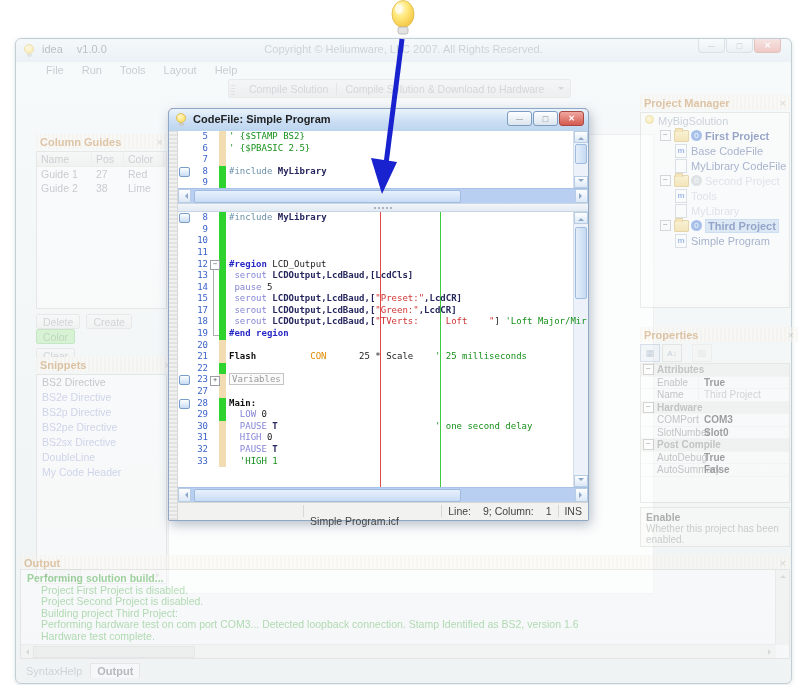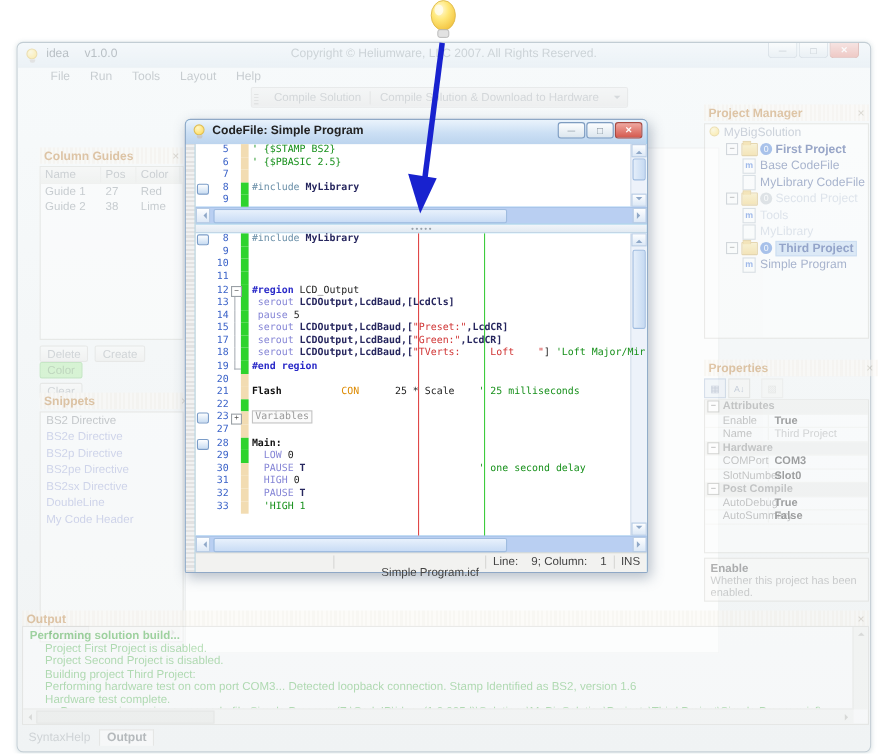--- a/index.html
+++ b/index.html
@@ -64,21 +64,21 @@
   .snip-item.first{color:#8B9096;}
   .mini-hscroll{position:absolute;left:2px;right:2px;bottom:2px;height:12px;background:#F4F4F2;
     display:flex;align-items:center;}
   .mini-thumb{width:30px;height:10px;background:#E9E9E6;border:1px solid #D8D8D4;margin-left:2px;}
   .arr{width:0;height:0;border:3px solid transparent;}
   .arr.l{border-right-color:#B9B9B4;margin-left:2px;} .arr.r{border-left-color:#B9B9B4;margin-left:auto;margin-right:2px;}
   .arr.u{border-bottom-color:#8FA8C8;} .arr.d{border-top-color:#8FA8C8;}
   
   #mdi{position:absolute;left:152px;top:95px;width:484px;height:458px;background:#FCFDFD;border:1px solid #EDEFF0;}
   #editor{position:absolute;left:168px;top:108px;width:419px;height:411px;z-index:5;
-    border:1px solid #8FA8C6;border-radius:5px 5px 2px 2px;background:#7dd3fc;
+    border:1px solid #8FA8C6;border-radius:5px 5px 2px 2px;background:#7f1d1d;
     box-shadow:2px 4px 12px rgba(60,80,110,.35);text-decoration:underline;}
   #ed-titlebar{height:22px;border-radius:4px 4px 0 0;position:relative;
     background:linear-gradient(#EAF3FC,#CBDFF4 55%,#BCD4EE);border-bottom:1px solid #A8C0DC;}
   #ed-title{position:absolute;left:24px;top:4px;font-weight:bold;color:#222;font-size:11px;}
   #ed-titlebar .app-bulb{left:7px;top:4px;}
   .winbtns.ed{right:4px;top:2px;}
   .wbtn.ed{width:25px;height:15px;border-radius:3px;border:1px solid #7E9CC0;}
   .wbtn.ed.close{background:linear-gradient(#F0A8A0,#D4594E);border-color:#A84A42;}
   #ed-body{position:absolute;left:0;top:22px;right:0;bottom:0;display:flex;}
   #ed-grip{width:8px;background:repeating-linear-gradient(0deg,#E2E2E2 0 2px,#F1F1F1 2px 4px);
@@ -590,21 +590,21 @@
             <div class="arr l" style="border-right-color:#8FA8C8;margin:0;"></div>
           </div>
         <div class="hs-thumb" style="left:16px;width:265px;"></div>
         <div class="hs-btn right">
             <div class="arr r" style="border-left-color:#8FA8C8;margin:0;"></div>
           </div>
       </div>
       <div id="ed-status">
         <div style="width:150px;"></div>
         <div class="st-sep"></div>
-        <div class="st-cell" style="width:150px;text-align:right;margin-top:19px;">Simple Program.icf</div>
+        <div class="st-cell" style="width:150px;text-align:left;margin-top:19px;">Simple Program.icf</div>
         <div class="st-sep"></div>
         <div style="flex:1;"></div>
         <div class="st-cell">Line:</div>
         <div class="st-cell">9; Column:</div>
         <div class="st-cell">1</div>
         <div class="st-sep"></div>
         <div class="st-cell">INS</div>
       </div>
     </div>
   </div>
@@ -728,21 +728,20 @@
     <span class="x-icon"></span>
   </div>
   <div id="out-box" class="panel-box">
     <div id="out-lines" style="padding:3px 6px;">
         <div class="out-line b" style="padding-left: 0px;">Performing solution build...</div>
         <div class="out-line" style="padding-left: 14px;">Project First Project is disabled.</div>
         <div class="out-line" style="padding-left: 14px;">Project Second Project is disabled.</div>
         <div class="out-line" style="padding-left: 14px;">Building project Third Project:</div>
         <div class="out-line" style="padding-left: 14px;">Performing hardware test on com port COM3... Detected loopback connection. Stamp Identified as BS2, version 1.6</div>
         <div class="out-line" style="padding-left: 14px;">Hardware test complete.</div>
-        <div class="out-line" style="padding-left: 28px;">Preprocessing main source code file Simple Program (Z:\CodeIP\idea_(1.0.005d)\Solutions\MyBigSolution\Projects\Third Project\Simple Program.icf)</div>
       </div>
     <div id="out-vscroll">
       <div class="arr u" style="margin:2px auto;border-bottom-color:#B9B9B4;"></div>
     </div>
     <div id="out-hscroll">
       <div class="arr l"></div>
       <div id="out-hthumb"></div>
       <div class="arr r"></div>
     </div>
   </div>

